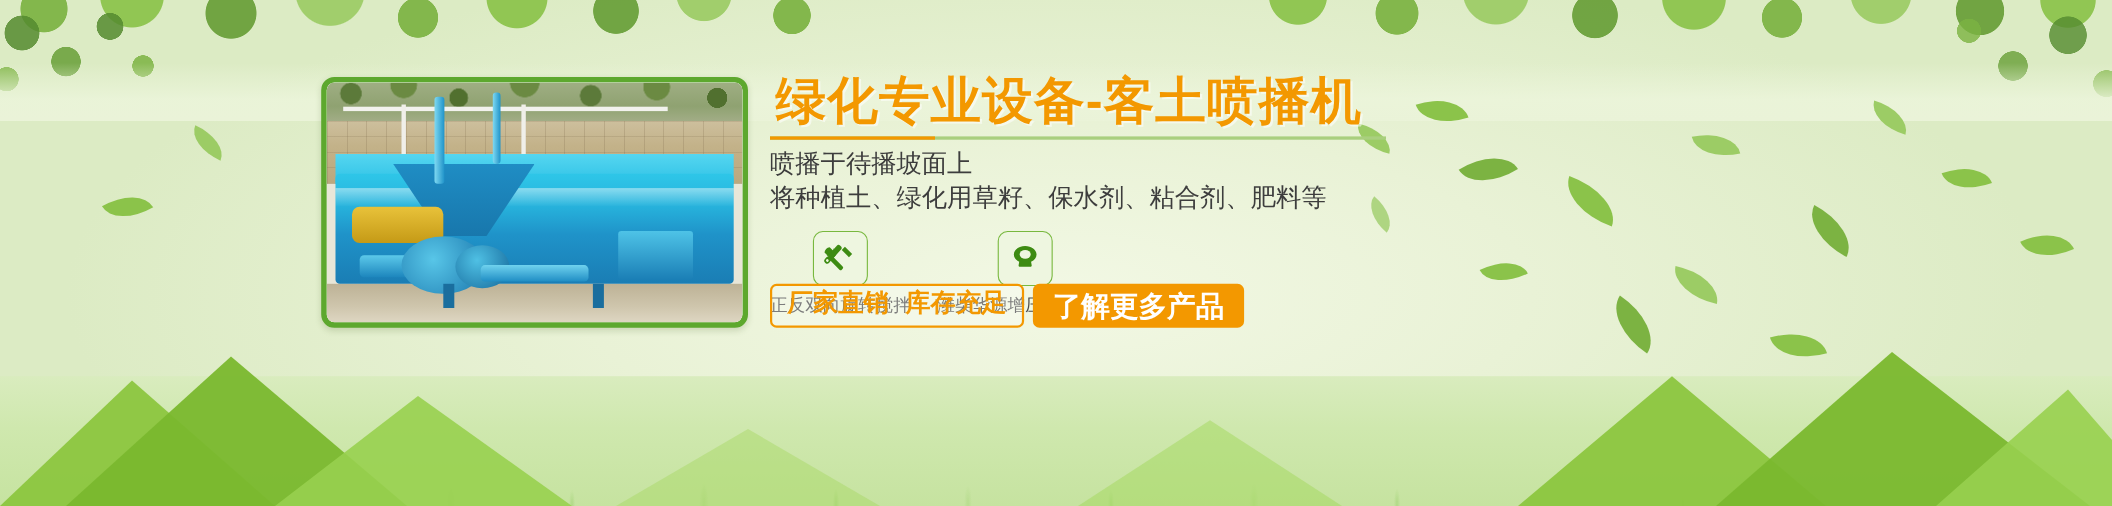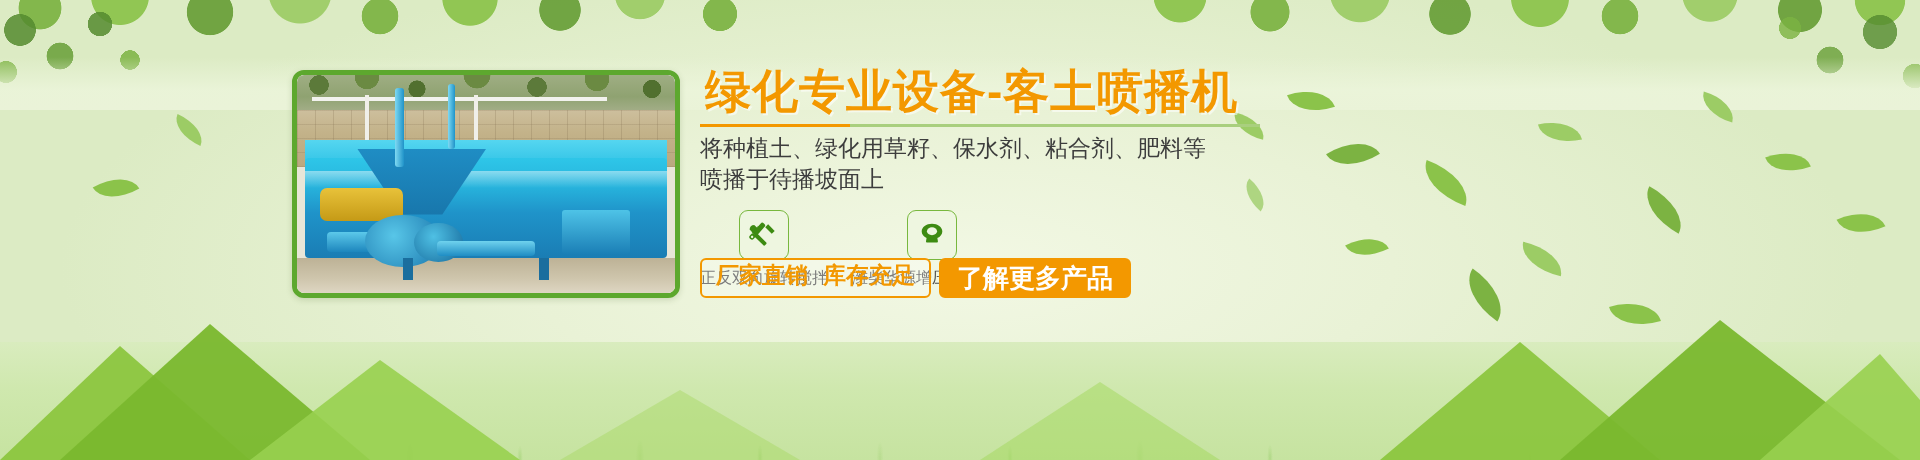--- a/index.html
+++ b/index.html
@@ -273,22 +273,22 @@
       <div class="ph-outlet"></div>
       <div class="ph-box-r"></div>
       <div class="ph-leg1"></div>
       <div class="ph-leg2"></div>
     </div>
   </div>
 
   <div class="content">
     <h1 class="title">绿化专业设备-客土喷播机</h1>
     <div class="divider"></div>
+    <p class="subtitle">喷播于待播坡面上</p>
     <p class="subtitle">将种植土、绿化用草籽、保水剂、粘合剂、肥料等</p>
-    <p class="subtitle">喷播于待播坡面上</p>
 
     <div class="features">
 
 
       <div class="feature f2">
         <div class="feat-icon">
           <svg width="30" height="30" viewBox="0 0 32 32" fill="#3d8b12">
             <path d="M12.8 9.6a5.2 5.2 0 0 1-6.6 6.6l-2.6-2.6a5.2 5.2 0 0 0 6.6-6.6l2.6 2.6z" transform="translate(-1,-1)"></path>
             <path d="M5.6 5.2l3.4 3.4-1.4 3.6-3.6 1.4L.6 10.2A5.2 5.2 0 0 1 5.6 5.2z"></path>
             <rect x="8" y="13.5" width="16" height="4.4" rx="1.6" transform="rotate(45 8 13.5)"></rect>

